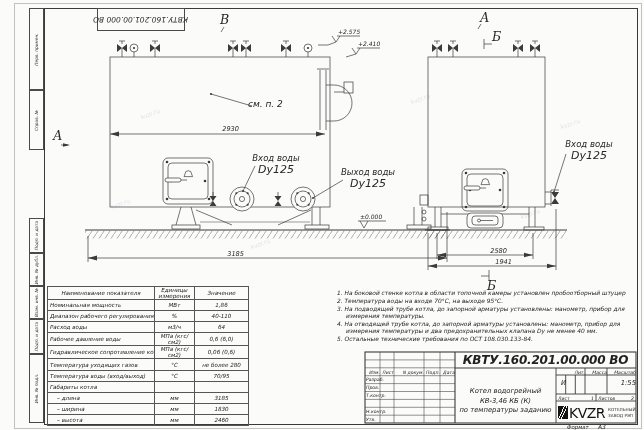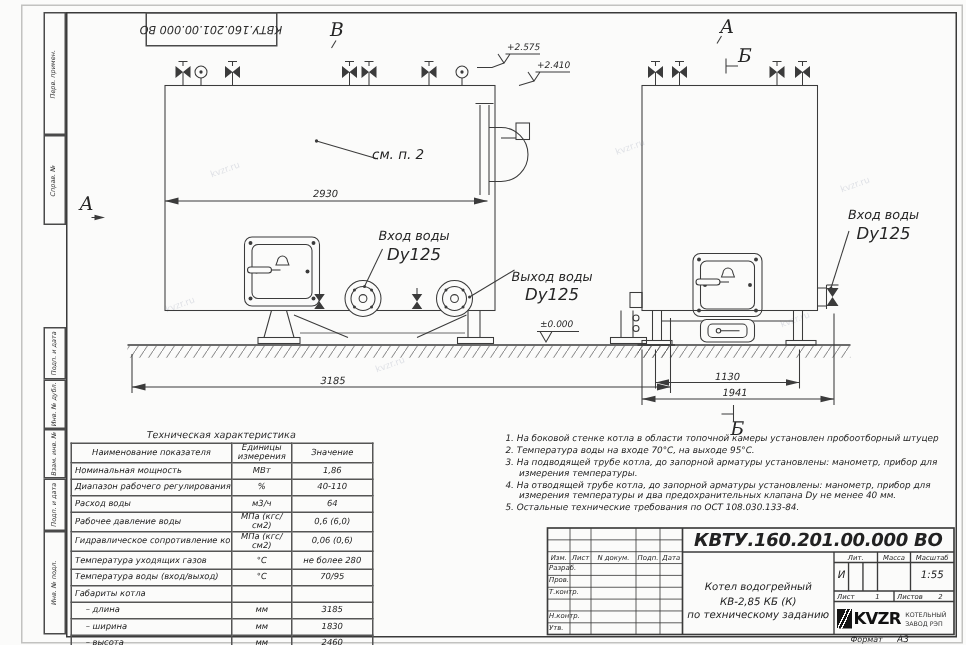--- a/index.html
+++ b/index.html
@@ -8,21 +8,21 @@
   .sheet-edge{position:absolute;left:14px;top:3px;width:626px;height:424px;border:1px solid #c2c2c0}
   .frame{position:absolute;left:44px;top:8px;width:592px;height:415px;border:1.3px solid #3a3a3a}
   .stamp{position:absolute;left:97px;top:8px;width:86px;height:21px;border:1px solid #4a4a4a;
          display:flex;align-items:center;justify-content:center}
   .stamp span{transform:rotate(180deg);font-size:7.5px;font-style:italic;white-space:nowrap}
   .mbox{position:absolute;left:29px;width:15px;border:1px solid #4a4a4a;
         display:flex;align-items:center;justify-content:center;box-sizing:border-box}
   .mbox span{transform:rotate(-90deg);font-size:4.3px;font-style:italic;white-space:nowrap;color:#333}
   svg.linework{position:absolute;left:0;top:0}
   .t{position:absolute;font-style:italic;white-space:nowrap;color:#262626}
-  .c{text-align:center}
+  .c{text-align:right}
   .mk{font-size:12.5px;font-family:"DejaVu Serif",serif;font-style:italic}
   .see{font-size:9px}
   .lbl{line-height:1.05;text-align:center}
   .lbl .l1{font-size:8.5px;display:block}
   .lbl .l2{font-size:11px;display:block;margin-top:1px}
   .dim{font-size:6.6px}
   .elev{font-size:6px}
   .spec{position:absolute;left:47px;top:286px;width:201px}
   .spec .stitle{text-align:center;font-style:italic;font-size:6.4px;height:9px;line-height:9px}
   .spec table{border-collapse:collapse;width:201px;table-layout:fixed}
@@ -35,21 +35,21 @@
   .note{font-style:italic;font-size:5.9px;line-height:1.2;padding-left:9px;text-indent:-9px;
         color:#222;margin-bottom:1px}
   .tb{position:absolute;font-style:italic;color:#222;overflow:hidden;white-space:nowrap}
   .docnum{left:456px;top:353px;width:179px;height:15px;font-size:12px;font-weight:bold;
           text-align:center;line-height:15px;letter-spacing:-0.2px}
   .tbname{left:456px;top:387px;width:99px;height:32px;font-size:6.8px;text-align:center;line-height:9.5px;white-space:normal}
   .tbs{font-size:4.6px;line-height:7px;height:7px}
   .tbv{font-size:6.8px}
   .company{position:absolute;left:558px;top:403px;width:77px;height:19px;display:flex;align-items:center}
   .kvzr-glyph{width:10px;height:13px;background:linear-gradient(115deg,#141414 38%,#fdfdfd 38% 44%,#141414 44% 54%,#fdfdfd 54% 60%,#141414 60%);flex:none}
-  .kvzr{font-weight:bold;font-size:11px;letter-spacing:-0.5px;color:#111;margin-left:1px}
+  .kvzr{font-weight:normal;font-size:14px;letter-spacing:-0.5px;color:#111;margin-left:1px}
   .ksub{margin-left:3px;font-size:4.2px;line-height:1.2;color:#333}
   .wm{position:absolute;font-size:6px;color:rgba(110,122,148,0.20);transform:rotate(-20deg);white-space:nowrap}
 </style>
 </head>
 <body>
 
 <div class="page">
 
   <div class="sheet-edge"></div>
   <div class="frame"></div>
@@ -268,40 +268,39 @@
   <div class="t mk" style="left:480px;top:10px">А</div>
   <div class="t mk" style="left:492px;top:29px">Б</div>
   <div class="t mk" style="left:487px;top:278px">Б</div>
 
   <div class="t see" style="left:248px;top:99px">см. п. 2</div>
 
   <div class="t lbl" style="left:243px;top:154px;width:66px">
     <span class="l1">Вход воды</span>
     <span class="l2">Dy125</span>
   </div>
-  <div class="t lbl" style="left:334px;top:181px;width:68px">
+  <div class="t lbl" style="left:334px;top:168px;width:68px">
     <span class="l1">Выход воды</span>
     <span class="l2">Dy125</span>
   </div>
   <div class="t lbl" style="left:558px;top:140px;width:62px">
     <span class="l1">Вход воды</span>
     <span class="l2">Dy125</span>
   </div>
 
   <div class="t elev" style="left:338px;top:28px">+2.575</div>
   <div class="t elev" style="left:358px;top:40px">+2.410</div>
   <div class="t elev" style="left:360px;top:213px">±0.000</div>
 
   <div class="t dim c" style="left:195px;top:125px;width:44px">2930</div>
   <div class="t dim c" style="left:200px;top:250px;width:44px">3185</div>
-  <div class="t dim c" style="left:463px;top:247px;width:44px">1130</div>
+  <div class="t dim c" style="left:463px;top:247px;width:44px">2580</div>
   <div class="t dim c" style="left:468px;top:258px;width:44px">1941</div>
 
   <div class="spec">
-    <div class="stitle">Техническая характеристика</div>
     <table>
       <colgroup>
           <col style="width:107px">
           <col style="width:40px">
           <col style="width:54px">
         </colgroup>
       <thead>
         <tr style="height:13px">
           <th>Наименование показателя</th>
           <th style="white-space:normal">Единицы измерения</th>
@@ -388,22 +387,22 @@
       <div class="note">3.  На подводящей трубе котла, до запорной арматуры установлены: манометр, прибор для измерения температуры.</div>
 
       <div class="note">4.  На отводящей трубе котла, до запорной арматуры установлены: манометр, прибор для измерения температуры и два предохранительных клапана Dу не менее 40 мм.</div>
 
       <div class="note">5.  Остальные технические требования по ОСТ 108.030.133-84.</div>
     </div>
 
   <div class="tb docnum">КВТУ.160.201.00.000  ВО</div>
   <div class="tb tbname">
     <span>Котел водогрейный</span><br>
-    <span>КВ-2,85 КБ (К)</span><br>
-    <span>по техническому заданию</span>
+    <span>КВ-3,46 КБ (К)</span><br>
+    <span>по температуры заданию</span>
   </div>
 
   <div class="tb tbs c" style="left:365px;top:368.5px;width:15px">Изм.</div>
   <div class="tb tbs c" style="left:380px;top:368.5px;width:14px">Лист</div>
   <div class="tb tbs c" style="left:394px;top:368.5px;width:30px">N докум.</div>
   <div class="tb tbs c" style="left:424px;top:368.5px;width:16px">Подп.</div>
   <div class="tb tbs c" style="left:440px;top:368.5px;width:15px">Дата</div>
 
   <div class="tb tbs" style="left:366px;top:376.3px;width:30px">Разраб.</div>
   <div class="tb tbs" style="left:366px;top:384.2px;width:30px">Пров.</div>

